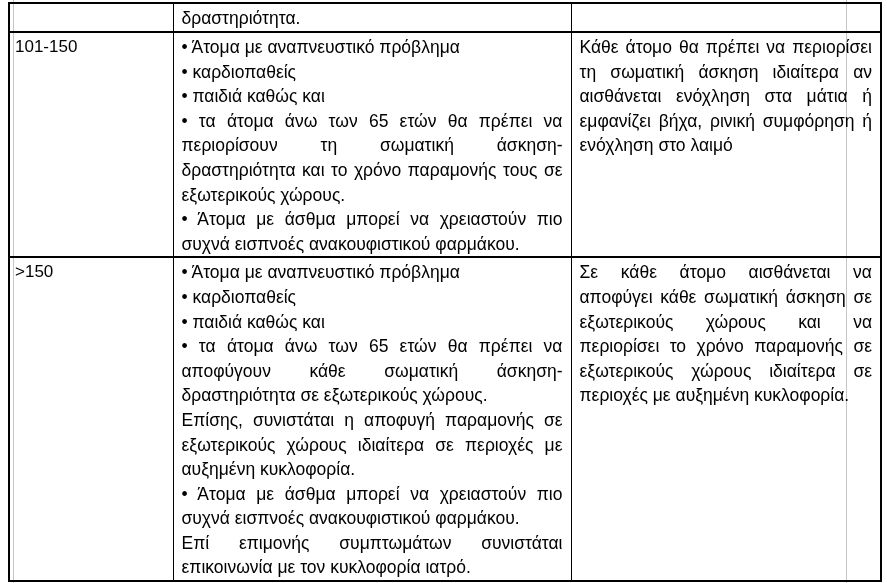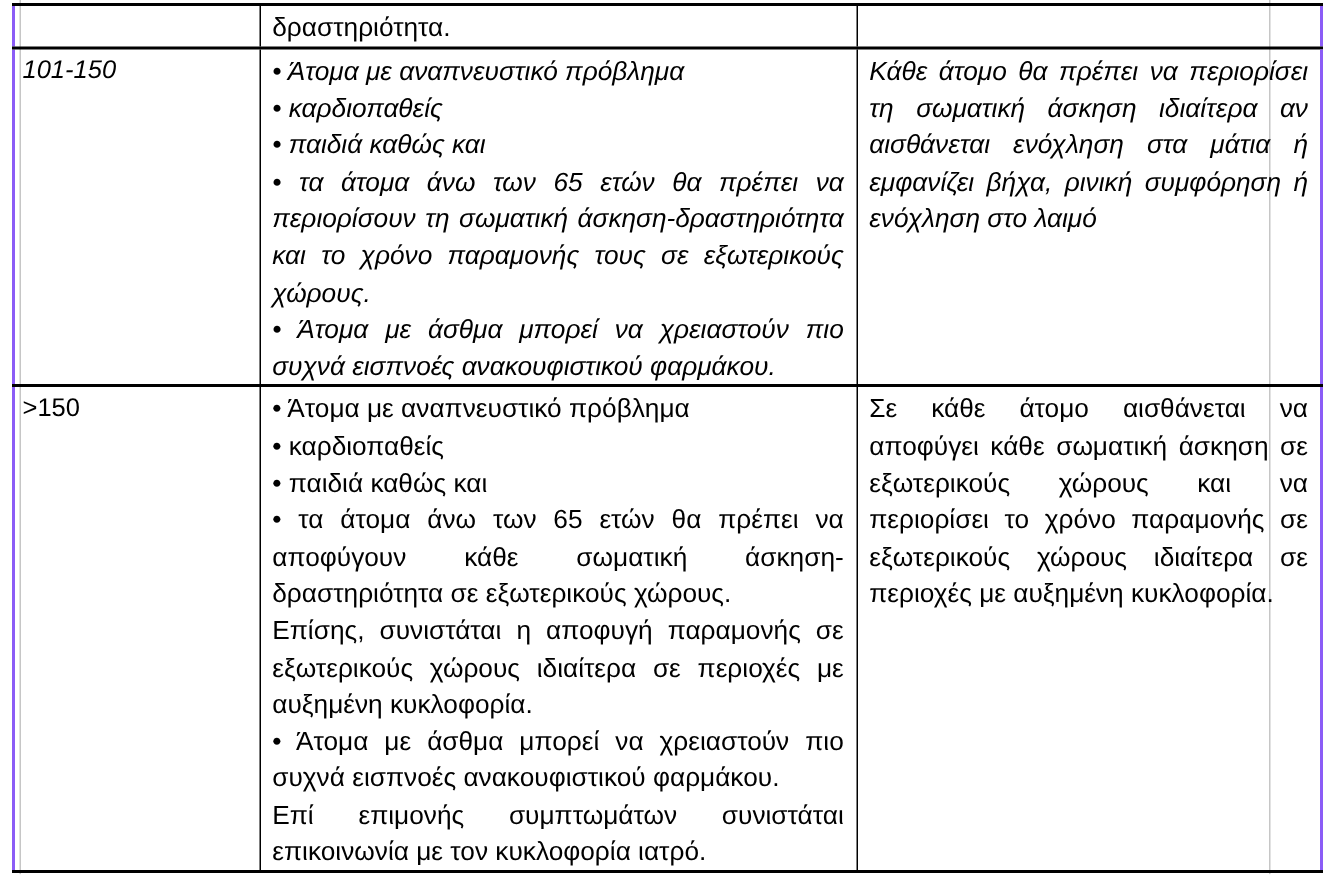--- a/index.html
+++ b/index.html
@@ -26,32 +26,32 @@
   table.aqi {
     position: absolute;
     left: 8px;
     top: 2px;
     width: 872px;
     border-collapse: collapse;
     table-layout: fixed;
     z-index: 1;
     background: transparent;
   }
-  table.aqi { border: 2px solid #8b5cf6; }
+  table.aqi { border: 2px solid #000000; }
   table.aqi td {
     border-top: 2px solid #000;
     border-bottom: 2px solid #000;
     border-left: 1.5px solid #000;
     border-right: 1.5px solid #000;
     vertical-align: top;
     background: transparent;
     overflow: hidden;
   }
   tr.row-partial { height: 29px; }
-  tr.row-mid     { height: 219px; font-style: italic; }
+  tr.row-mid     { height: 219px; }
   tr.row-high    { height: 320px; }
 
   td.cell-range {
     padding: 2px 4px 0 5px;
     font-size: 17px;
     line-height: 24px;
     text-align: left;
     white-space: nowrap;
   }
   td.cell-groups, td.cell-advice {

